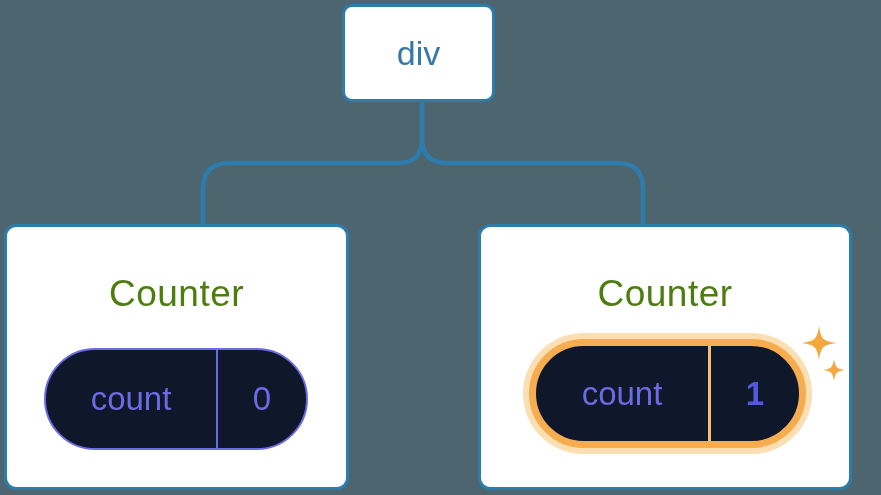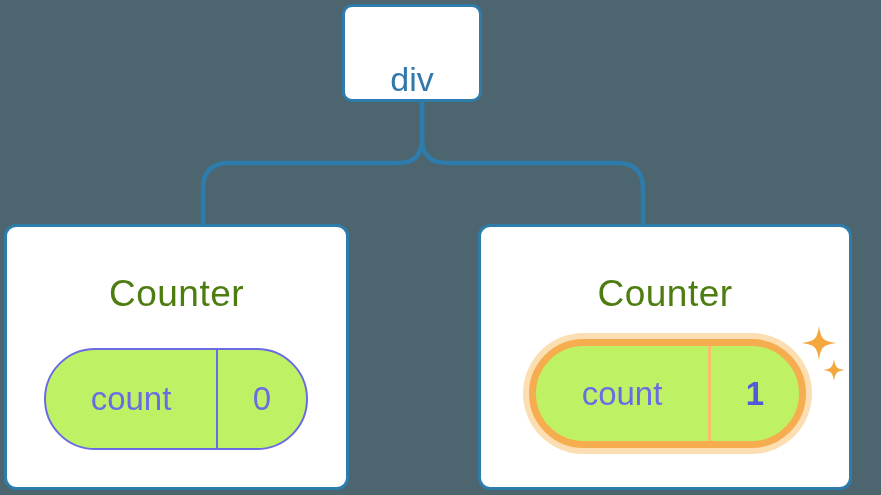--- a/index.html
+++ b/index.html
@@ -7,26 +7,26 @@
     width: 881px; height: 495px;
     background: #4C656E;
     font-family: "Liberation Sans", "DejaVu Sans", sans-serif;
     overflow: hidden;
   }
   .stage { position: relative; width: 881px; height: 495px; }
 
   
   .root-node {
     position: absolute; left: 342px; top: 4px;
-    width: 140px; height: 98px;
+    width: 153px; height: 98px;
     background: #fff;
     border: 3px solid #2E7CAB;
     border-radius: 10px;
     box-sizing: border-box;
-    display: flex; align-items: flex-end; justify-content: center;
+    display: flex; align-items: center; justify-content: center;
     font-size: 34px; color: #3279A9; font-weight: 500;
   }
 
   
   .connector-svg {
     position: absolute; left: 0; top: 0;
     width: 881px; height: 495px;
     pointer-events: none;
   }
 
@@ -47,21 +47,21 @@
     font-size: 37px; font-weight: 500; letter-spacing: 0.5px;
     color: #4d7c0f;
   }
 
   
   .pill {
     position: absolute;
     box-sizing: border-box;
     display: flex; align-items: stretch;
     border-radius: 60px;
-    background: #bef264;
+    background: #0f172a;
   }
   .pill-plain {
     left: 37px; top: 121px;
     width: 264px; height: 102px;
     border: 2px solid #6B6BE4;
   }
   .pill-highlight {
     left: 48px; top: 112px;
     width: 277px; height: 109px;
     border: 7px solid #F6AD4F;

